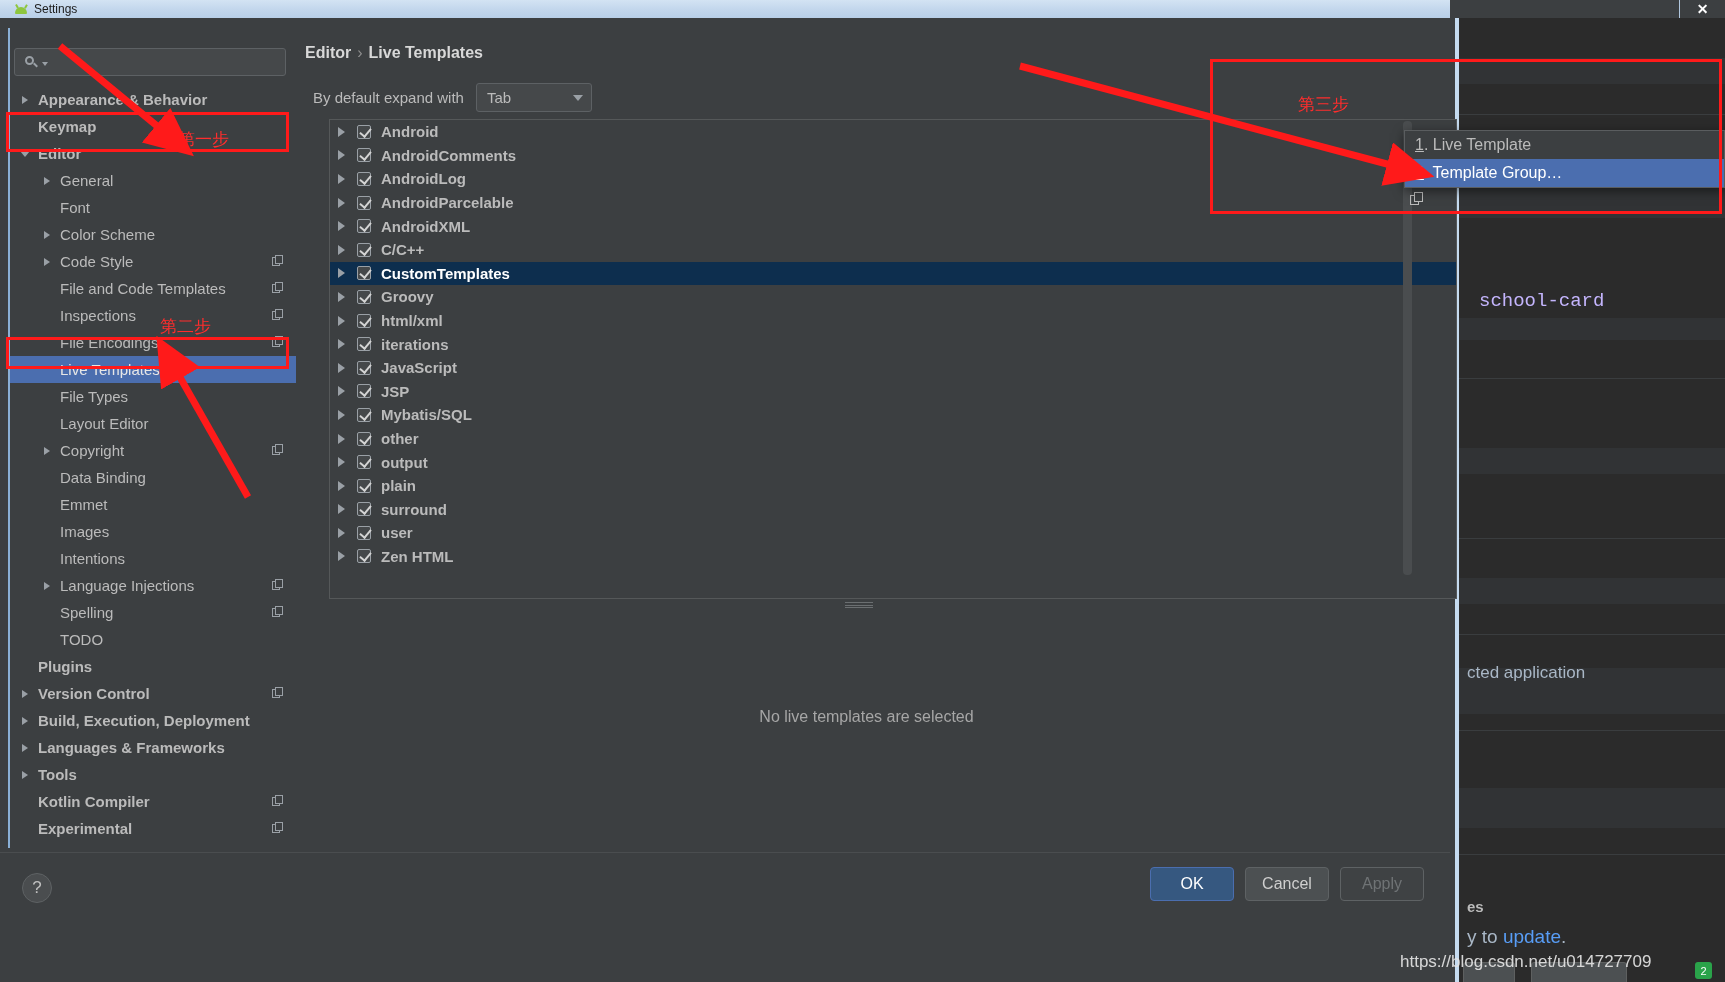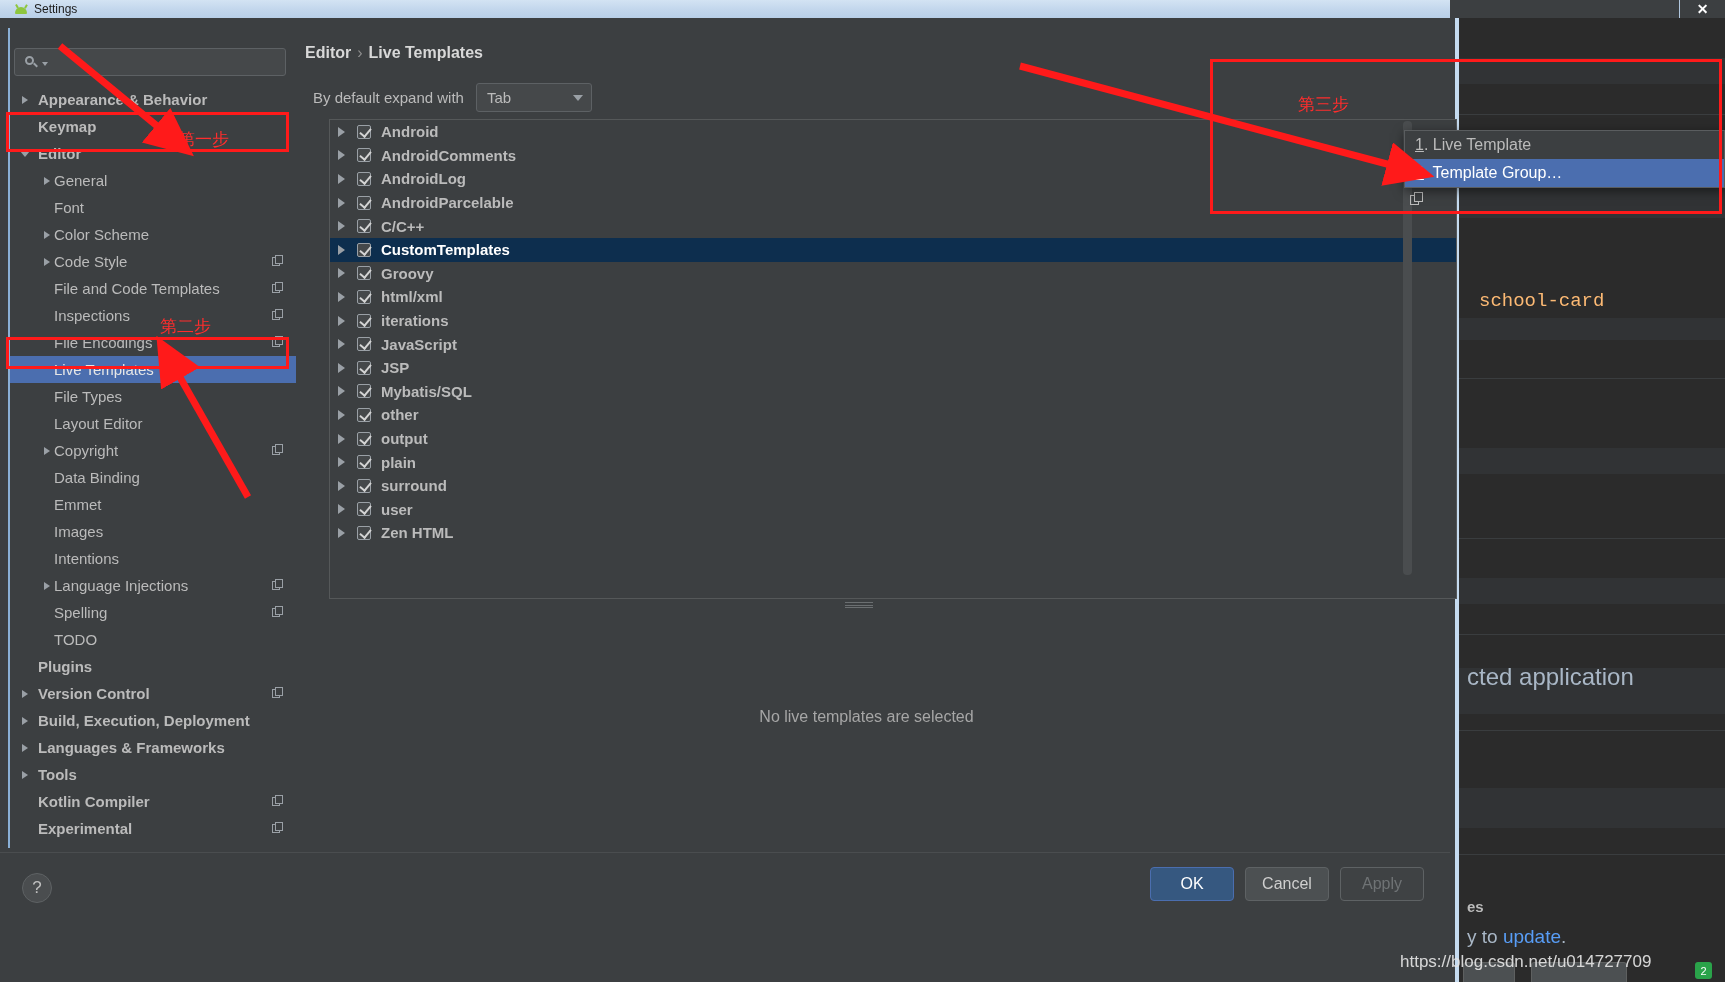--- a/index.html
+++ b/index.html
@@ -12,25 +12,25 @@
 
   
   .ide-bg{ position:absolute; inset:0; background:#3c3f41; }
   .ide-editor{
     position:absolute; left:1455px; top:18px; width:270px; height:964px;
     background:#2b2b2b; border-left:4px solid #c5dbf0;
   }
   .ide-line{ position:absolute; left:0; width:270px; height:1px; background:#3a3d3f; }
   .ide-band{ position:absolute; left:0; width:270px; background:#313335; }
   .ide-text{
-    position:absolute; color:#fdba74; font-size:19px;
+    position:absolute; color:#c4b5fd; font-size:19px;
     font-family:"Liberation Mono", monospace; white-space:nowrap;
   }
   .ide-text2{
-    position:absolute; color:#a9b7c6; font-size:24px; white-space:nowrap;
+    position:absolute; color:#a9b7c6; font-size:17px; white-space:nowrap;
   }
   .ide-link{ color:#589df6; }
   .ide-bold{ font-weight:bold; color:#bbbbbb; }
   .ide-btn{
     position:absolute; border:1px solid #5e6060; background:#4c5052;
     border-radius:3px;
   }
 
   
   .titlebar{
@@ -107,21 +107,21 @@
   .tree-row .tw.open{
     width:0;height:0;border-left:5px solid transparent;
     border-right:5px solid transparent;border-top:6px solid #9aa0a6;
     border-bottom:none;
   }
   .twslot{ width:14px; display:flex; align-items:center; justify-content:center; flex:0 0 14px; }
   .tree-label{ font-size:15px; }
   .tree-row.lvl0 .twslot{ margin-left:8px; }
   .tree-row.lvl0 .tree-label{ margin-left:6px; font-weight:bold; }
   .tree-row.lvl1 .twslot{ margin-left:30px; }
-  .tree-row.lvl1 .tree-label{ }
+  .tree-row.lvl1 .tree-label{ margin-left:6px; }
   .tree-row.selected{
     background:#4b6eaf;
   }
   .tree-row.selected .tree-label{ color:#e6e6e6; }
   .copy-ico{
     position:absolute; right:12px; top:7px; width:12px; height:12px;
   }
   .copy-ico i{
     position:absolute; display:block; border:1.5px solid #9aa0a6;
   }
@@ -518,20 +518,25 @@
               <span class="tpl-label">AndroidLog</span>
             </div>
             <div class="tpl-row">
               <span class="tw"></span>
               <span class="cbx"></span>
               <span class="tpl-label">AndroidParcelable</span>
             </div>
             <div class="tpl-row">
               <span class="tw"></span>
               <span class="cbx"></span>
+              <span class="tpl-label">AndroidXML</span>
+            </div>
+            <div class="tpl-row">
+              <span class="tw"></span>
+              <span class="cbx"></span>
               <span class="tpl-label">C/C++</span>
             </div>
             <div class="tpl-row sel">
               <span class="tw"></span>
               <span class="cbx"></span>
               <span class="tpl-label">CustomTemplates</span>
             </div>
             <div class="tpl-row">
               <span class="tw"></span>
               <span class="cbx"></span>

